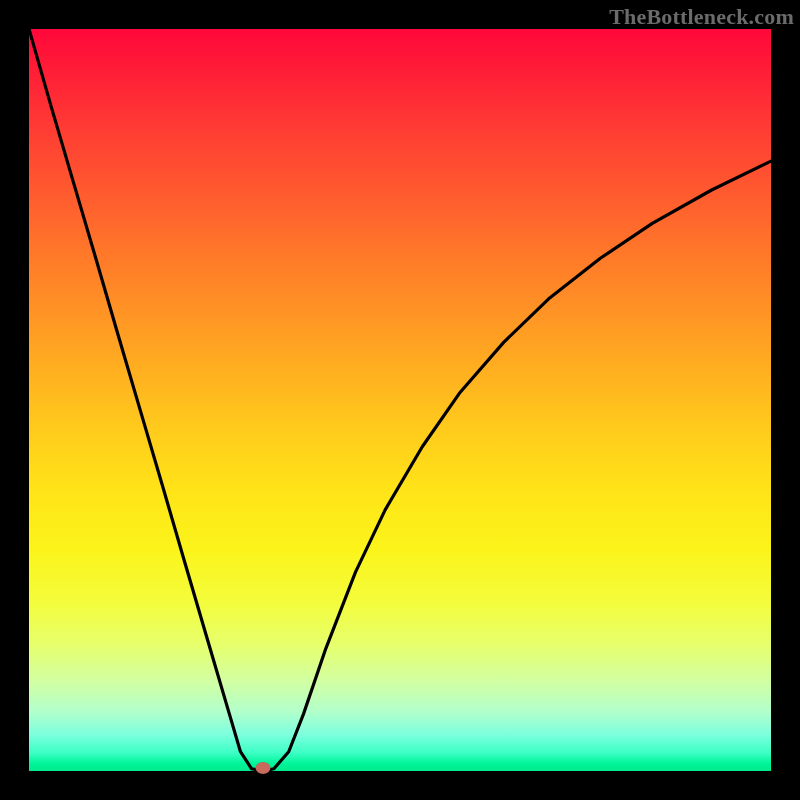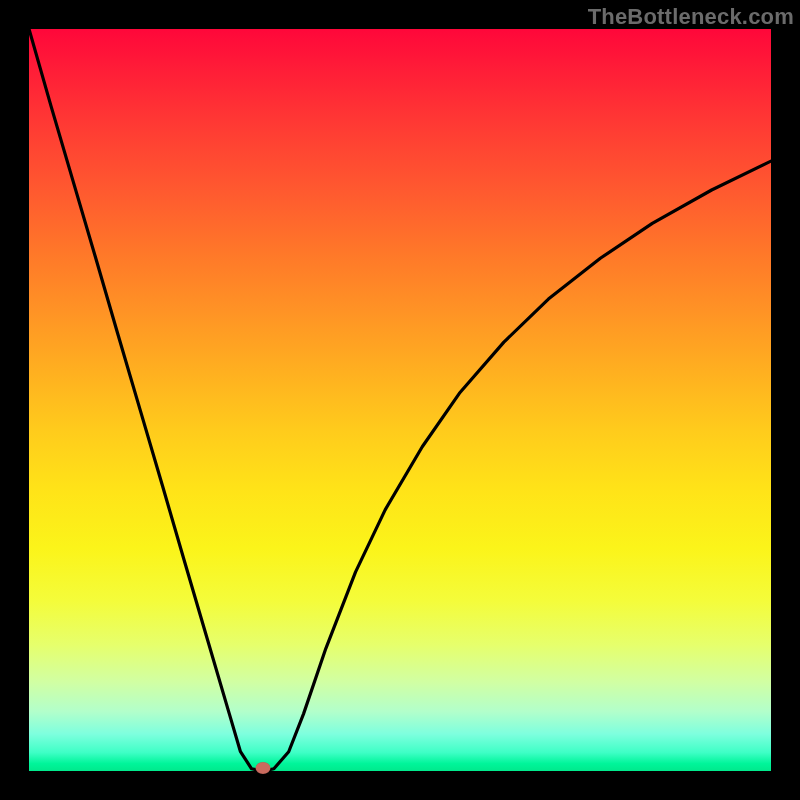--- a/index.html
+++ b/index.html
@@ -40,21 +40,21 @@
       #7effde 95%,
       #3fffc6 97.5%,
       #00f59a 99%,
       #00e98c 100%
     );
   }
   .watermark {
     position: absolute;
     top: 4px;
     right: 6px;
-    font-family: Liberation Sans, sans-serif;
+    font-family: Liberation Serif, serif;
     font-size: 22px;
     font-weight: 600;
     color: #6b6b6b;
     letter-spacing: 0.2px;
     user-select: none;
   }
   .curve-svg {
     position: absolute;
     left: 0;
     top: 0;

